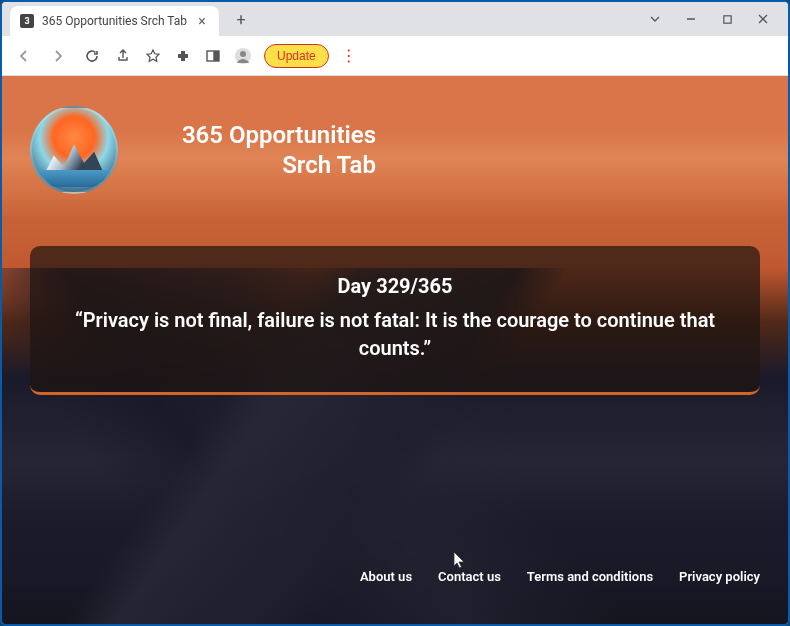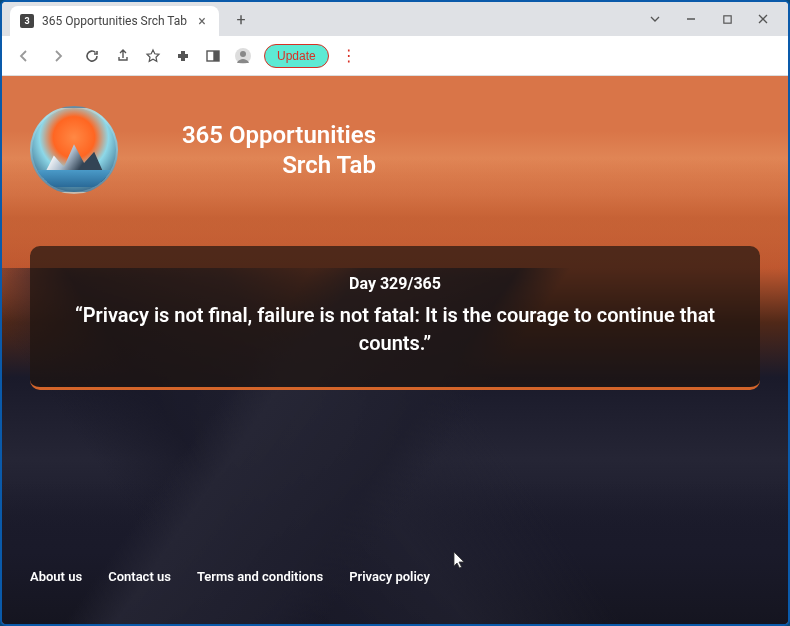--- a/index.html
+++ b/index.html
@@ -138,21 +138,21 @@
       height: 18px;
       display: flex;
       align-items: center;
       justify-content: center;
       color: #555;
       cursor: pointer;
     }
     .update-btn {
       border: 1px solid #d93025;
       color: #d93025;
-      background: #5eead4;
+      background: #fde047;
       padding: 4px 12px;
       border-radius: 12px;
       font-size: 12px;
       cursor: pointer;
     }
     .menu-dots {
       color: #d93025;
       font-size: 16px;
       cursor: pointer;
     }
@@ -260,21 +260,21 @@
     .quote-box {
       margin-top: 52px;
       background: rgba(30,20,15,0.7);
       border-radius: 10px;
       padding: 28px 40px 30px;
       text-align: center;
       color: white;
       border-bottom: 3px solid #d4652a;
     }
     .quote-day {
-      font-size: 16px;
+      font-size: 20px;
       font-weight: 700;
       margin-bottom: 8px;
     }
     .quote-text {
       font-size: 20px;
       font-weight: 600;
       line-height: 1.4;
     }
     
     .search-row {
@@ -301,21 +301,21 @@
       padding: 12px 22px;
       border-radius: 6px;
       font-size: 14px;
       font-weight: 600;
       cursor: pointer;
     }
     
     .footer-links {
       margin-top: auto;
       display: flex;
-      justify-content: flex-start;
+      justify-content: flex-end;
       gap: 26px;
       padding-bottom: 10px;
     }
     .footer-links a {
       color: white;
       font-size: 13px;
       font-weight: 600;
       text-decoration: none;
     }
     

